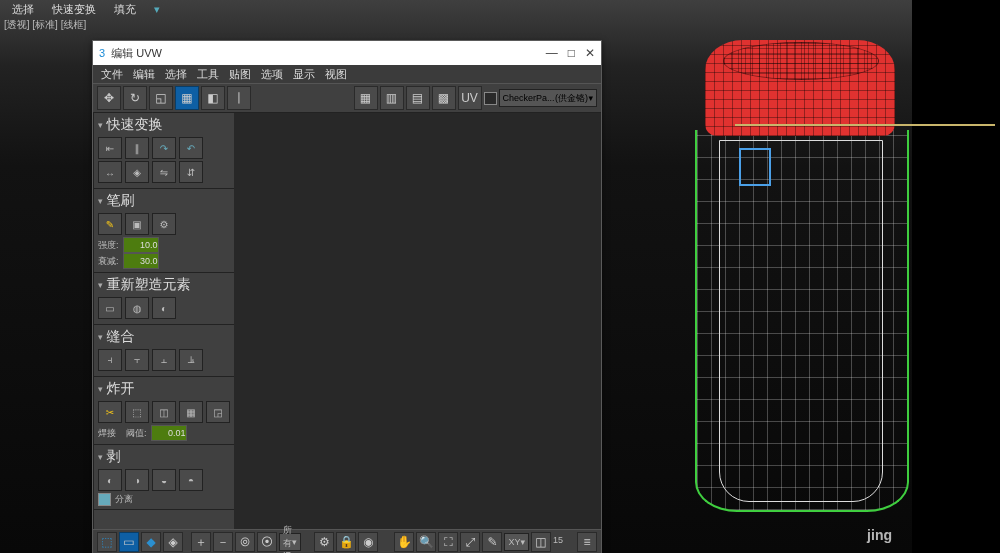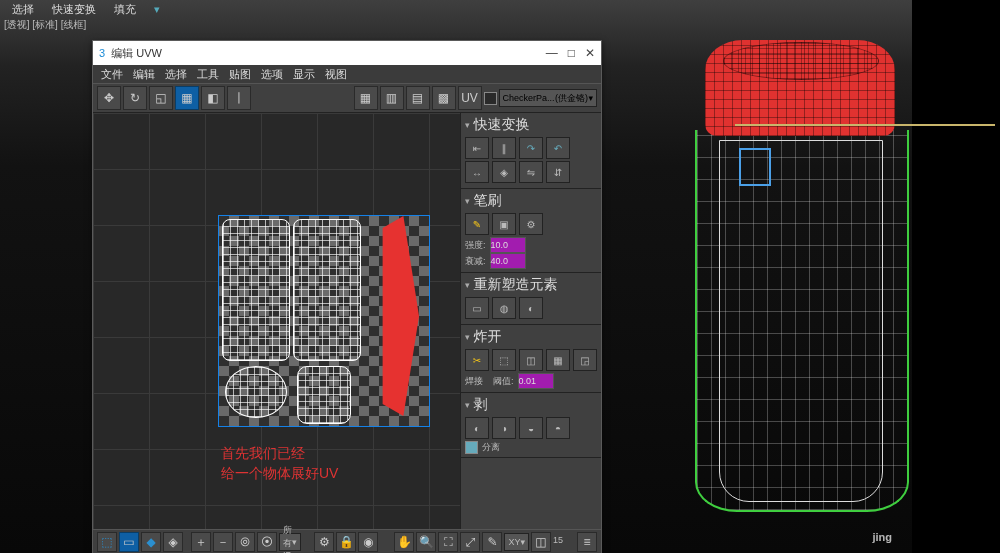--- a/index.html
+++ b/index.html
@@ -45,21 +45,21 @@
 .uvw-side{width:140px;background:#404040;border-left:1px solid #222;font-size:10px;color:#ddd;display:flex;flex-direction:column;overflow:hidden}
 .chk{width:11px;height:11px;border:1px solid #888;background:#2a2a2a}
 .side-dd{height:16px;flex:1;background:#555;border:1px solid #222;font-size:9px;display:flex;align-items:center;padding:0 3px;justify-content:space-between}
 .panel{border-bottom:1px solid #222;padding:3px 4px}
 .panel-h{display:flex;align-items:center;gap:4px;font-size:14px;margin-bottom:3px}
 .panel-h::before{content:"▾";font-size:9px;color:#aaa}
 .irow{display:flex;gap:3px;flex-wrap:wrap;margin:2px 0}
 .ibtn{width:22px;height:20px;background:#4a4a4a;border:1px solid #222;display:flex;align-items:center;justify-content:center;font-size:10px;color:#bbb}
 .ibtn.y{color:#f5c518}
 .spin{display:flex;align-items:center;gap:4px;font-size:9px;color:#bbb}
-.spin .val{width:34px;height:14px;background:#a21caf;border:1px solid #555;text-align:left;font-size:9px;color:#ddd;line-height:14px}
+.spin .val{width:34px;height:14px;background:#4d7c0f;border:1px solid #555;text-align:right;font-size:9px;color:#ddd;line-height:14px}
 
 .uvw-status{height:24px;background:#3f3f3f;border-top:1px solid #555;display:flex;align-items:center;gap:2px;padding:0 4px;font-size:9px;color:#bbb}
 
 
 .vp{position:absolute;top:0;left:600px;right:0;bottom:0}
 .bottle{position:absolute;top:40px;left:95px;width:210px;height:470px}
 .bottle-cap{position:absolute;top:0;left:10px;width:190px;height:96px;background:#e03230;border-radius:38px 38px 12px 12px/30px 30px 12px 12px;
  background-image:
   repeating-linear-gradient(0deg,rgba(0,0,0,.35)0 1px,transparent 1px 9px),
   repeating-linear-gradient(90deg,rgba(0,0,0,.35)0 1px,transparent 1px 9px)}
@@ -68,21 +68,21 @@
   repeating-linear-gradient(90deg,rgba(0,0,0,.3)0 1px,transparent 1px 7px)}
 .bottle-body{position:absolute;top:90px;left:0;width:210px;height:380px;border:2px solid #3fce3f;border-top:none;border-radius:0 0 42px 42px/0 0 30px 30px;
  background:
   repeating-linear-gradient(0deg,rgba(255,255,255,.25)0 1px,transparent 1px 22px),
   repeating-linear-gradient(90deg,rgba(255,255,255,.25)0 1px,transparent 1px 14px)}
 .bottle-inner{position:absolute;top:100px;left:24px;width:162px;height:360px;border:1px solid #ddd;border-radius:0 0 30px 30px}
 .ref-blue{position:absolute;top:108px;left:44px;width:28px;height:34px;border:2px solid #4ba0e8}
 .ref-yellow{position:absolute;top:84px;left:40px;width:260px;height:2px;background:#c9b56b}
 
 .watermark{position:absolute;bottom:10px;right:20px;font-size:36px;font-weight:700;color:rgba(255,255,255,.7);font-family:Arial}
-.watermark sub{font-size:11px;display:block;text-align:right;margin-top:-6px}
+.watermark sub{font-size:14px;display:block;text-align:right;margin-top:-6px}
 </style>
 </head>
 <body>
 
 <div class="app">
 
  <div class="main-menu">
   <span>选择</span>
   <span>快速变换</span>
   <span>填充</span>
@@ -145,32 +145,20 @@
      <div class="tbtn">UV</div>
      <div class="chk"></div>
      <div class="side-dd" style="width:90px">
        <span>CheckerPa...</span>
           <span>(供金铬)</span>
           <span>▾</span>
      </div>
    </div>
 
    <div class="uvw-body">
-     <div class="uvw-canvas">
-       <div class="grid-dark"></div>
-       <div class="uv-square">
-         <div class="uv-red"></div>
-         <div class="uv-shell s1"></div>
-         <div class="uv-shell s2"></div>
-         <div class="uv-shell s3"></div>
-         <div class="uv-shell s4"></div>
-       </div>
-       <div class="uv-lbl" style="top:332px;left:128px">首先我们已经</div>
-       <div class="uv-lbl" style="top:352px;left:128px">给一个物体展好UV</div>
-     </div>
 
      <div class="uvw-side">
 
        <div class="panel">
          <div class="panel-h">
               <span>快速变换</span>
             </div>
          <div class="irow">
            <div class="ibtn">⇤</div>
            <div class="ibtn">∥</div>
@@ -193,35 +181,46 @@
            <div class="ibtn y">✎</div>
            <div class="ibtn">▣</div>
            <div class="ibtn">⚙</div>
          </div>
          <div class="spin">
               <span>强度:</span>
            <div class="val">10.0</div>
          </div>
          <div class="spin">
               <span>衰减:</span>
-           <div class="val">40.0</div>
+           <div class="val">30.0</div>
          </div>
        </div>
 
        <div class="panel">
          <div class="panel-h">
               <span>重新塑造元素</span>
             </div>
          <div class="irow">
            <div class="ibtn">▭</div>
            <div class="ibtn">◍</div>
            <div class="ibtn">◐</div>
          </div>
        </div>
 
+       <div class="panel">
+         <div class="panel-h">
+              <span>缝合</span>
+            </div>
+         <div class="irow">
+           <div class="ibtn">⫞</div>
+           <div class="ibtn">⫟</div>
+           <div class="ibtn">⫠</div>
+           <div class="ibtn">⫡</div>
+         </div>
+       </div>
 
        <div class="panel">
          <div class="panel-h">
               <span>炸开</span>
             </div>
          <div class="irow">
            <div class="ibtn y">✂</div>
            <div class="ibtn">⬚</div>
            <div class="ibtn">◫</div>
            <div class="ibtn">▦</div>

